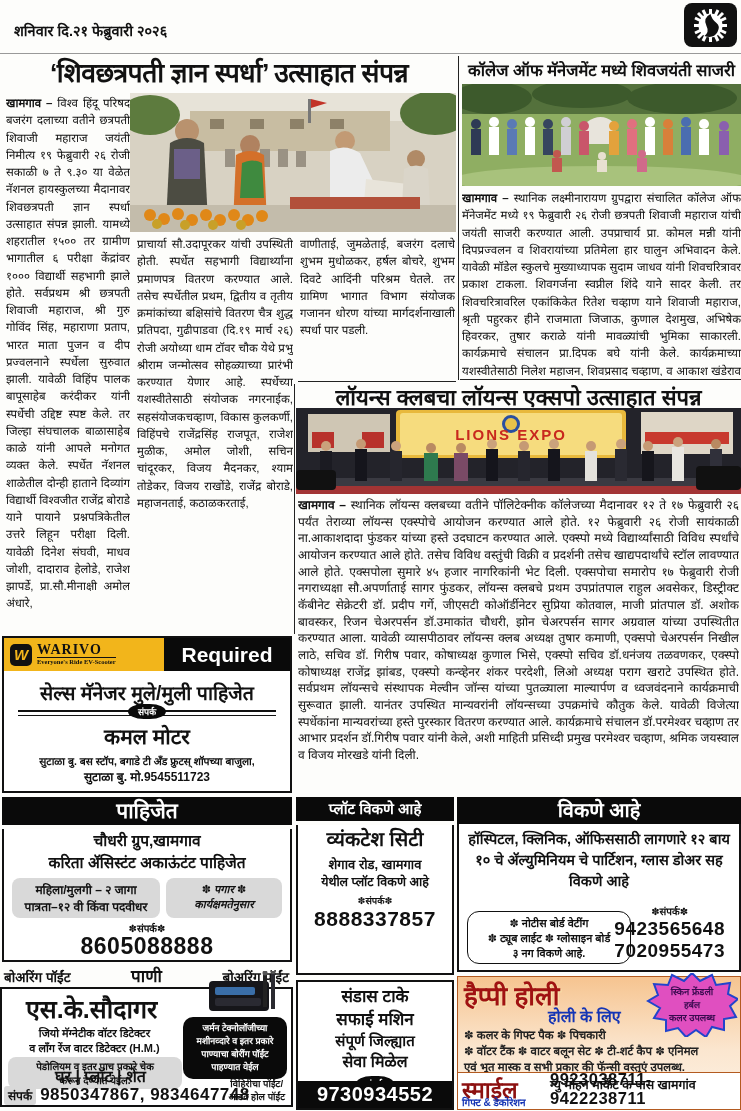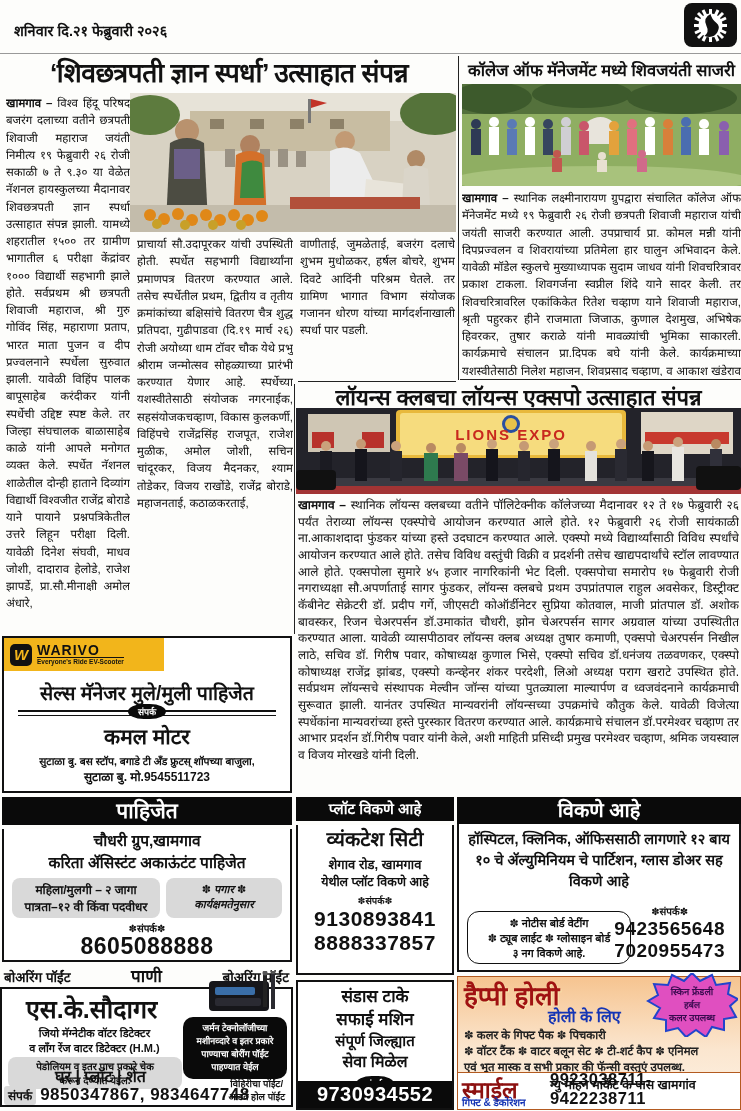--- a/index.html
+++ b/index.html
@@ -283,25 +283,26 @@
 
 <div class="abs clip just" style="left:298px;top:497px;width:441px;height:296px;font-size:12px;line-height:1.39;font-weight:500;">
   <span class="lead">खामगाव –</span>
   <span>स्थानिक लॉयन्स क्लबच्या वतीने पॉलिटेक्नीक कॉलेजच्या मैदानावर १२ ते १७ फेब्रुवारी २६ पर्यंत तेराव्या लॉयन्स एक्स्पोचे आयोजन करण्यात आले होते. १२ फेब्रुवारी २६ रोजी सायंकाळी ना.आकाशदादा फुंडकर यांच्या हस्ते उदघाटन करण्यात आले. एक्स्पो मध्ये विद्यार्थ्यांसाठी विविध स्पर्धांचे आयोजन करण्यात आले होते. तसेच विविध वस्तुंची विक्री व प्रदर्शनी तसेच खाद्यपदार्थांचे स्टॉल लावण्यात आले होते. एक्सपोला सुमारे ४५ हजार नागरिकांनी भेट दिली. एक्सपोचा समारोप १७ फेब्रुवारी रोजी नगराध्यक्षा सौ.अपर्णाताई सागर फुंडकर, लॉयन्स क्लबचे प्रथम उपप्रांतपाल राहुल अवसेकर, डिस्ट्रीक्ट कॅबीनेट सेक्रेटरी डॉ. प्रदीप गर्गे, जीएसटी कोऑर्डीनेटर सुप्रिया कोतवाल, माजी प्रांतपाल डॉ. अशोक बावस्कर, रिजन चेअरपर्सन डॉ.उमाकांत चौधरी, झोन चेअरपर्सन सागर अग्रवाल यांच्या उपस्थितीत करण्यात आला. यावेळी व्यासपीठावर लॉयन्स क्लब अध्यक्ष तुषार कमाणी, एक्सपो चेअरपर्सन निखील लाठे, सचिव डॉ. गिरीष पवार, कोषाध्यक्ष कुणाल भिसे, एक्स्पो सचिव डॉ.धनंजय तळवणकर, एक्स्पो कोषाध्यक्ष राजेंद्र झांबड, एक्स्पो कन्व्हेनर शंकर परदेशी, लिओ अध्यक्ष पराग खराटे उपस्थित होते. सर्वप्रथम लॉयन्सचे संस्थापक मेल्वीन जॉन्स यांच्या पुतळ्याला माल्यार्पण व ध्वजवंदनाने कार्यक्रमाची सुरूवात झाली. यानंतर उपस्थित मान्यवरांनी लॉयन्सच्या उपक्रमांचे कौतुक केले. यावेळी विजेत्या स्पर्धेकांना मान्यवरांच्या हस्ते पुरस्कार वितरण करण्यात आले. कार्यक्रमाचे संचालन डॉ.परमेश्वर चव्हाण तर आभार प्रदर्शन डॉ.गिरीष पवार यांनी केले, अशी माहिती प्रसिध्दी प्रमुख परमेश्वर चव्हाण, श्रमिक जयस्वाल व विजय मोरखडे यांनी दिली.</span>
 </div>
 
 <div class="abs adbox" style="left:2px;top:636px;width:290px;height:157px;">
   <div style="display:flex;height:33px;">
     <div style="flex:0 0 154px;background:#f2b51b;display:flex;align-items:center;padding-left:6px;">
       <span style="background:#111;color:#f2b51b;font-weight:800;font-size:15px;width:22px;height:22px;border-radius:5px;display:inline-flex;align-items:center;justify-content:center;font-style:italic;">W</span>
-      <span style="margin-left:5px;display:inline-block;">
+      <span style="margin-left:5px;display:inline-block;font-family:Liberation Serif, serif;">
         <span style="display:block;font-weight:800;font-size:14px;letter-spacing:1px;line-height:1;">WARIVO</span>
         <span style="display:block;font-size:6.5px;font-weight:bold;border-top:1px solid #111;line-height:1.3;">Everyone's Ride EV-Scooter</span>
       </span>
     </div>
+    <div style="flex:1;background:#0a0a0a;color:#fff;font-weight:800;font-size:21px;display:flex;align-items:center;justify-content:center;">Required</div>
   </div>
   <div class="center bold" style="font-size:19.5px;margin-top:8px;">सेल्स मॅनेजर मुले/मुली पाहिजेत</div>
   <div class="center" style="margin-top:4px;position:relative;">
     <div style="border-top:2px solid #111;border-bottom:1px solid #111;height:3px;margin:0 14px;"></div>
     <span class="oval" style="position:absolute;left:50%;top:-6px;transform:translateX(-50%);">संपर्क</span>
   </div>
   <div class="center bold" style="font-size:21px;margin-top:6px;">कमल मोटर</div>
   <div class="center bold" style="font-size:10.5px;margin-top:4px;">सुटाळा बु. बस स्टॉप, बगाडे टी अँड फ्रुटस् शॉपच्या  बाजुला,</div>
   <div class="center bold" style="font-size:12px;">सुटाळा बु. मो.9545511723</div>
 </div>
@@ -363,21 +364,20 @@
   </div>
 </div>
 
 <div class="abs" style="left:296px;top:797px;width:158px;height:178px;">
   <div class="adheader" style="height:24px;font-size:15px;line-height:24px;">प्लॉट विकणे आहे</div>
   <div class="adbox" style="height:150px;border-top:none;">
     <div class="center bold" style="font-size:20px;margin-top:4px;">व्यंकटेश सिटी</div>
     <div class="center bold" style="font-size:13px;margin-top:3px;">शेगाव रोड, खामगाव</div>
     <div class="center bold" style="font-size:12.5px;">येथील प्लॉट विकणे आहे</div>
     <div class="center bold" style="font-size:9.5px;margin-top:4px;">✽संपर्क✽</div>
-    <div class="center phone" style="font-size:21px;line-height:1.15;">9130893841</div>
     <div class="center phone" style="font-size:21px;line-height:1.15;">8888337857</div>
   </div>
 </div>
 
 <div class="abs adbox" style="left:296px;top:980px;width:158px;height:130px;position:absolute;">
   <div class="center bold" style="font-size:17px;margin-top:2px;">संडास टाके</div>
   <div class="center bold" style="font-size:17px;">सफाई मशिन</div>
   <div class="center bold" style="font-size:15px;">संपूर्ण जिल्ह्यात</div>
   <div class="center bold" style="font-size:16px;">सेवा मिळेल</div>
   <div class="center" style="margin-top:1px;">

